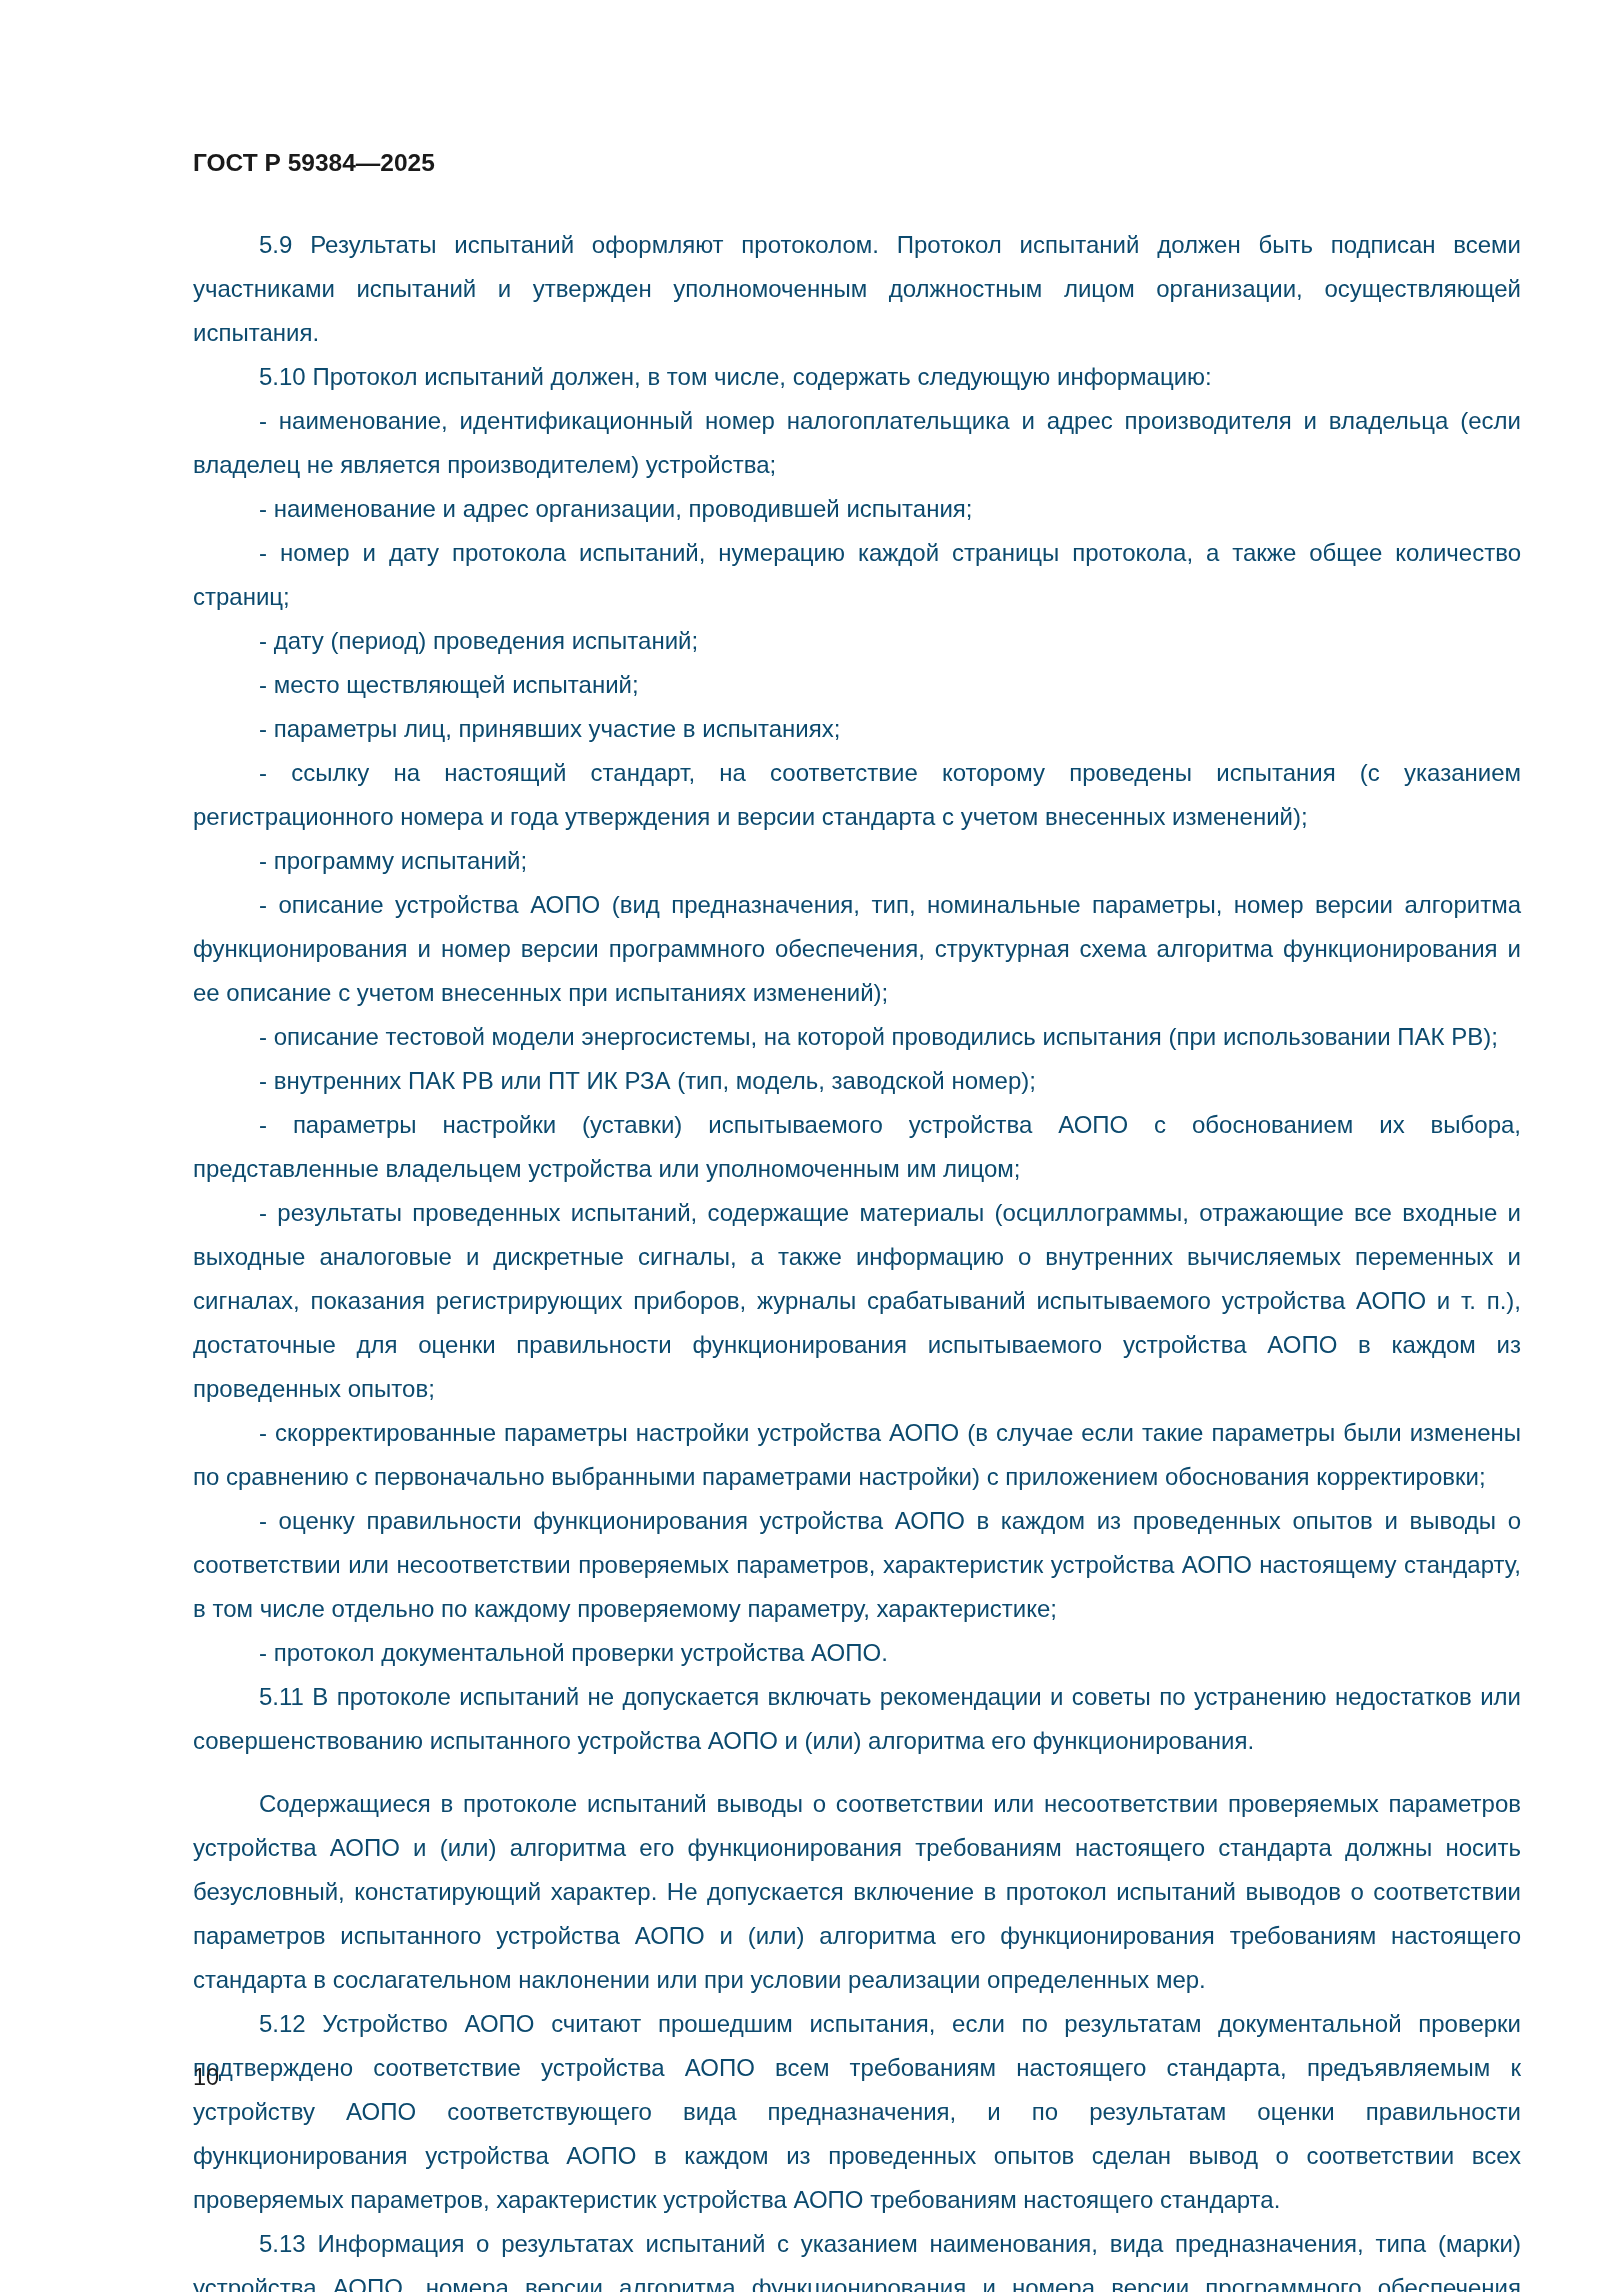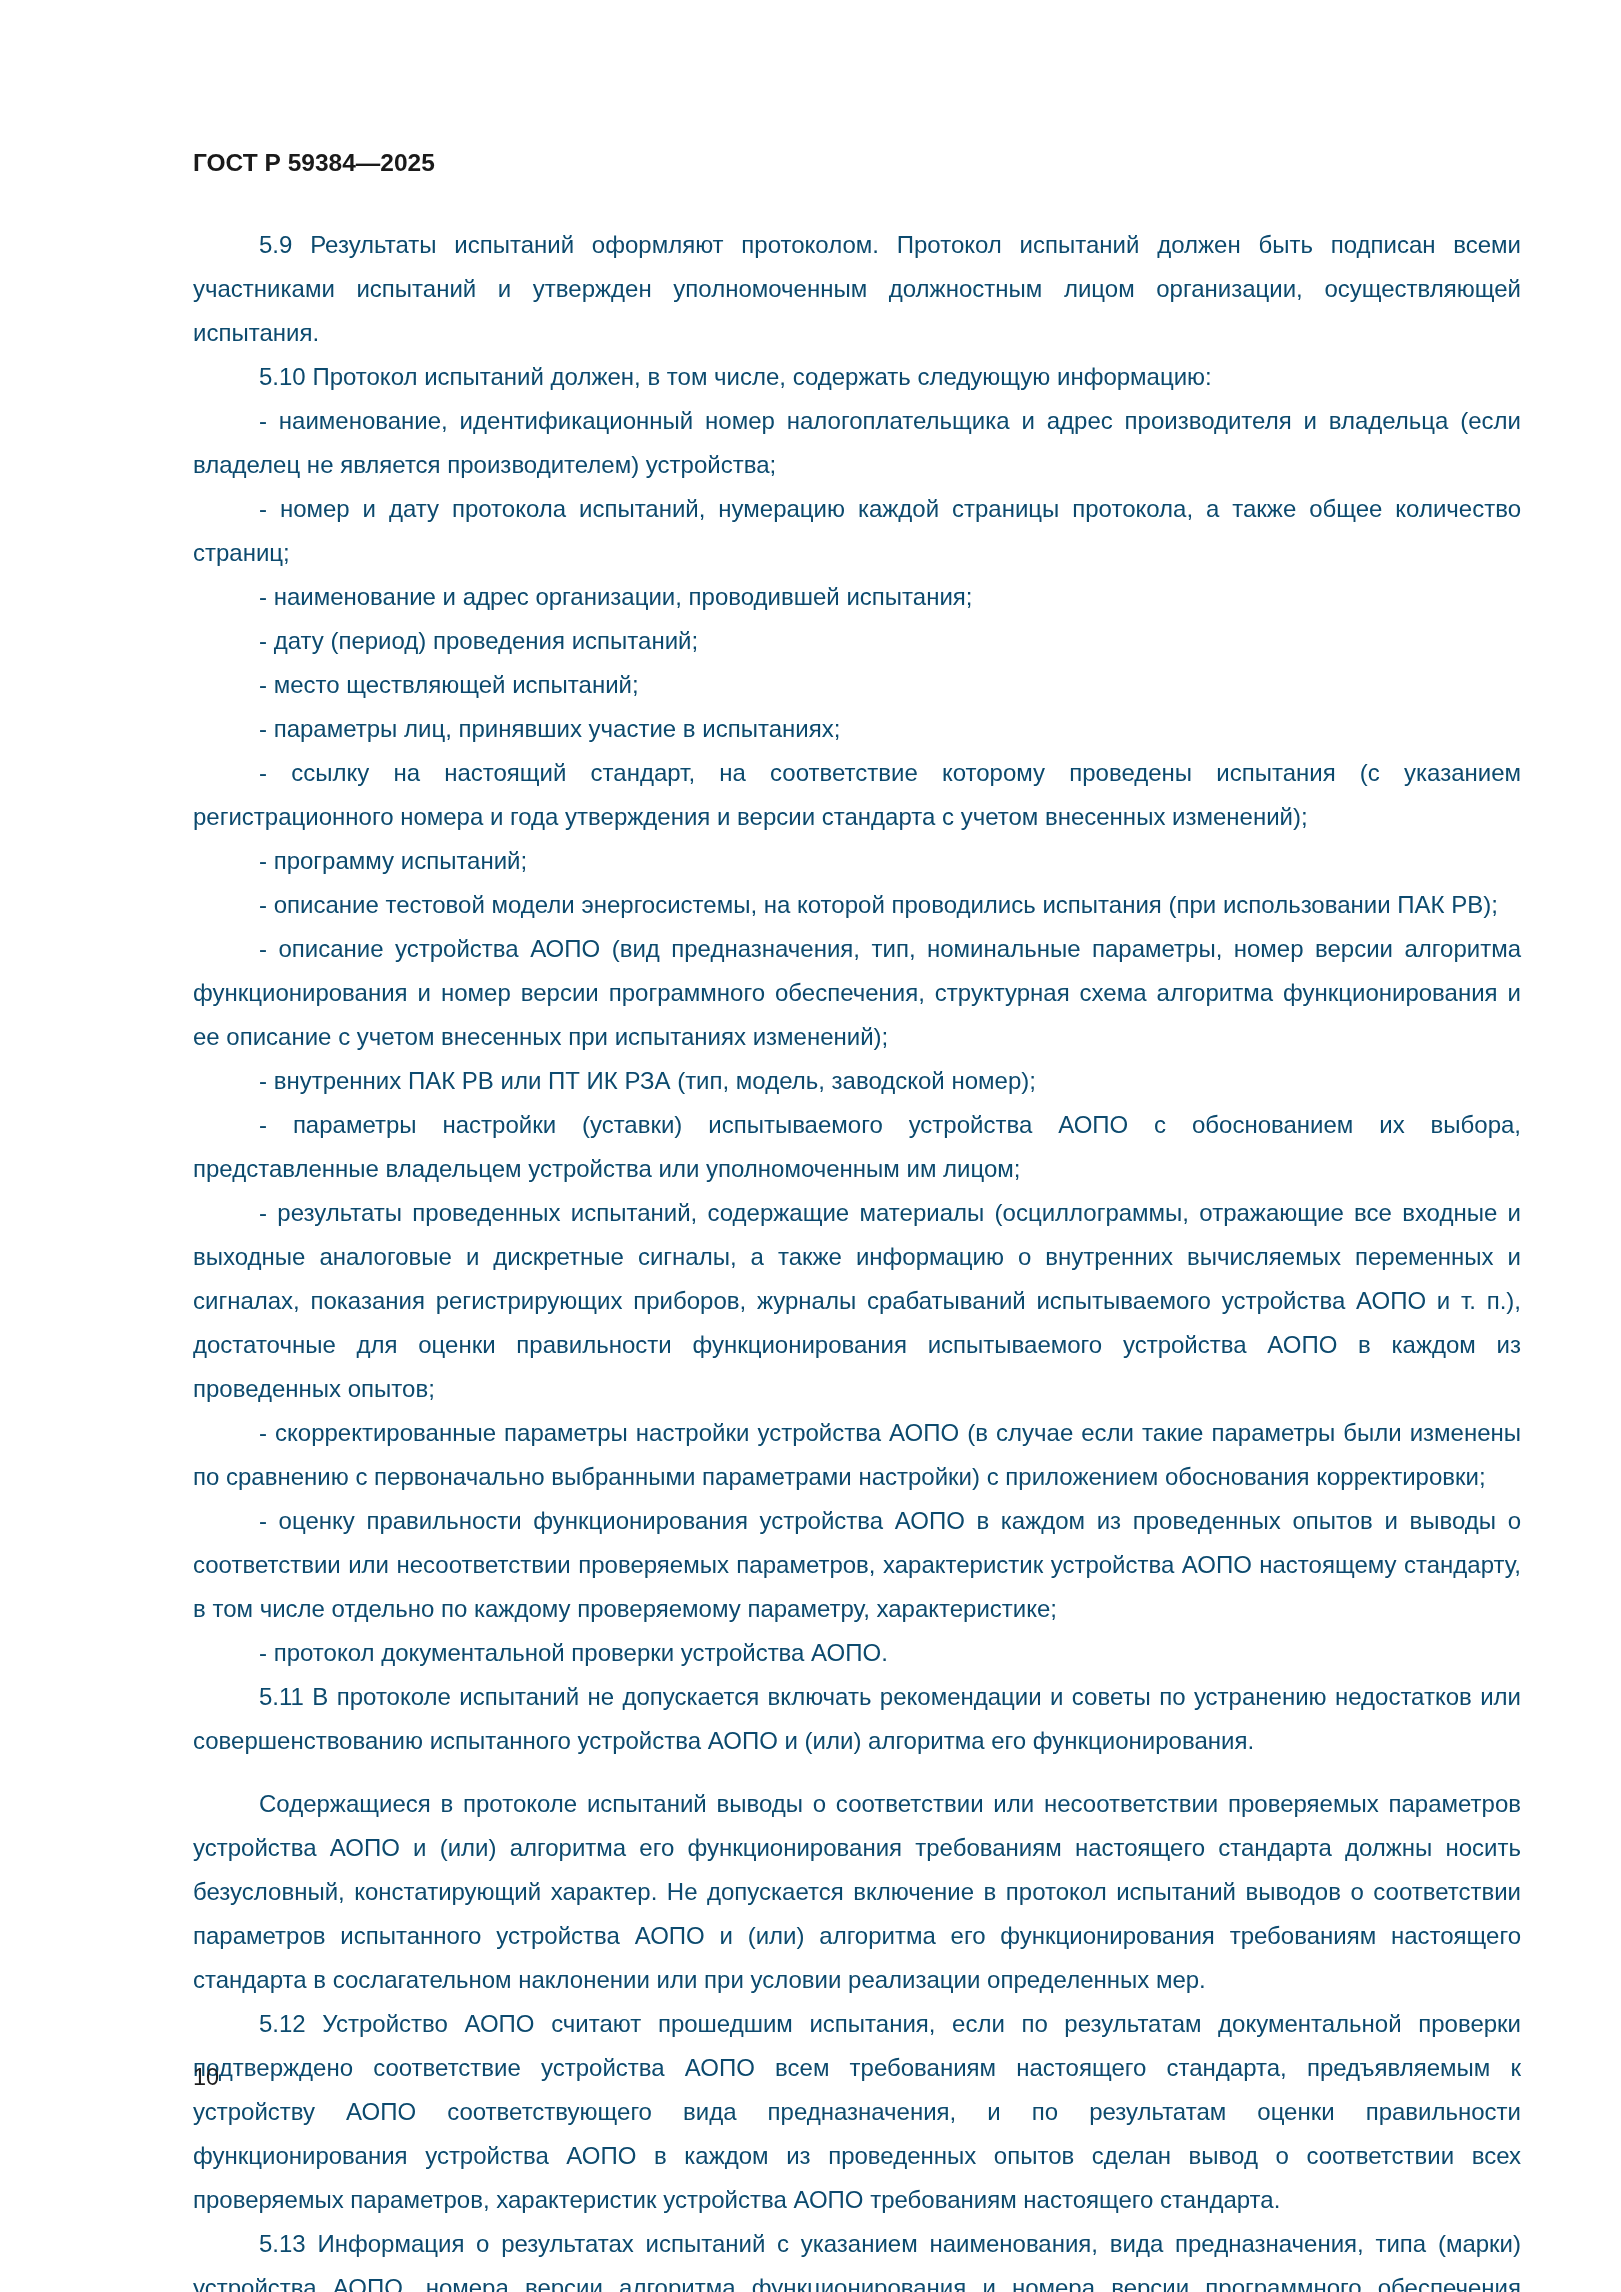--- a/index.html
+++ b/index.html
@@ -26,29 +26,29 @@
 </head>
 <body>
 
 <div class="page">
   <div class="doc-header">ГОСТ Р 59384—2025</div>
 
   <div class="content">
     <p>5.9 Результаты испытаний оформляют протоколом. Протокол испытаний должен быть подписан всеми участниками испытаний и утвержден уполномоченным должностным лицом организации, осу­ществляющей испытания.</p>
     <p>5.10 Протокол испытаний должен, в том числе, содержать следующую информацию:</p>
     <p>- наименование, идентификационный номер налогоплательщика и адрес производителя и вла­дельца (если владелец не является производителем) устройства;</p>
+    <p>- наименование и адрес организации, проводившей испытания;</p>
     <p>- номер и дату протокола испытаний, нумерацию каждой страницы протокола, а также общее количество страниц;</p>
-    <p>- наименование и адрес организации, проводившей испытания;</p>
     <p>- дату (период) проведения испытаний;</p>
     <p>- место ществляющей испытаний;</p>
     <p>- параметры лиц, принявших участие в испытаниях;</p>
     <p>- ссылку на настоящий стандарт, на соответствие которому проведены испытания (с указанием регистрационного номера и года утверждения и версии стандарта с учетом внесенных изменений);</p>
     <p>- программу испытаний;</p>
+    <p>- описание устройства АОПО (вид предназначения, тип, номинальные параметры, номер версии алгоритма функционирования и номер версии программного обеспечения, структурная схема алгорит­ма функционирования и ее описание с учетом внесенных при испытаниях изменений);</p>
     <p>- описание тестовой модели энергосистемы, на которой проводились испытания (при использо­вании ПАК РВ);</p>
-    <p>- описание устройства АОПО (вид предназначения, тип, номинальные параметры, номер версии алгоритма функционирования и номер версии программного обеспечения, структурная схема алгорит­ма функционирования и ее описание с учетом внесенных при испытаниях изменений);</p>
     <p>- внутренних ПАК РВ или ПТ ИК РЗА (тип, модель, заводской номер);</p>
     <p>- параметры настройки (уставки) испытываемого устройства АОПО с обоснованием их выбора, представленные владельцем устройства или уполномоченным им лицом;</p>
     <p>- результаты проведенных испытаний, содержащие материалы (осциллограммы, отражающие все входные и выходные аналоговые и дискретные сигналы, а также информацию о внутренних вы­числяемых переменных и сигналах, показания регистрирующих приборов, журналы срабатываний ис­пытываемого устройства АОПО и т. п.), достаточные для оценки правильности функционирования ис­пытываемого устройства АОПО в каждом из проведенных опытов;</p>
     <p>- скорректированные параметры настройки устройства АОПО (в случае если такие параметры были изменены по сравнению с первоначально выбранными параметрами настройки) с приложением обоснования корректировки;</p>
     <p>- оценку правильности функционирования устройства АОПО в каждом из проведенных опытов и выводы о соответствии или несоответствии проверяемых параметров, характеристик устройства АОПО настоящему стандарту, в том числе отдельно по каждому проверяемому параметру, характеристике;</p>
     <p>- протокол документальной проверки устройства АОПО.</p>
     <p>5.11 В протоколе испытаний не допускается включать рекомендации и советы по устранению не­достатков или совершенствованию испытанного устройства АОПО и (или) алгоритма его функциони­рования.</p>
     <p class="gap">Содержащиеся в протоколе испытаний выводы о соответствии или несоответствии проверяемых параметров устройства АОПО и (или) алгоритма его функционирования требованиям настоящего стан­дарта должны носить безусловный, констатирующий характер. Не допускается включение в протокол испытаний выводов о соответствии параметров испытанного устройства АОПО и (или) алгоритма его функционирования требованиям настоящего стандарта в сослагательном наклонении или при условии реализации определенных мер.</p>
     <p>5.12 Устройство АОПО считают прошедшим испытания, если по результатам документальной проверки подтверждено соответствие устройства АОПО всем требованиям настоящего стандарта, предъявляемым к устройству АОПО соответствующего вида предназначения, и по результатам оценки правильности функционирования устройства АОПО в каждом из проведенных опытов сделан вывод о соответствии всех проверяемых параметров, характеристик устройства АОПО требованиям настояще­го стандарта.</p>
     <p>5.13 Информация о результатах испытаний с указанием наименования, вида предназначения, типа (марки) устройства АОПО, номера версии алгоритма функционирования и номера версии про­граммного обеспечения устройства АОПО, в отношении которой проводились испытания, а также ре­гистрационного номера и года утверждения настоящего стандарта, с учетом внесенных изменений, на соответствие которой проводились испытания (далее — информация о результатах испытаний), и</p>

